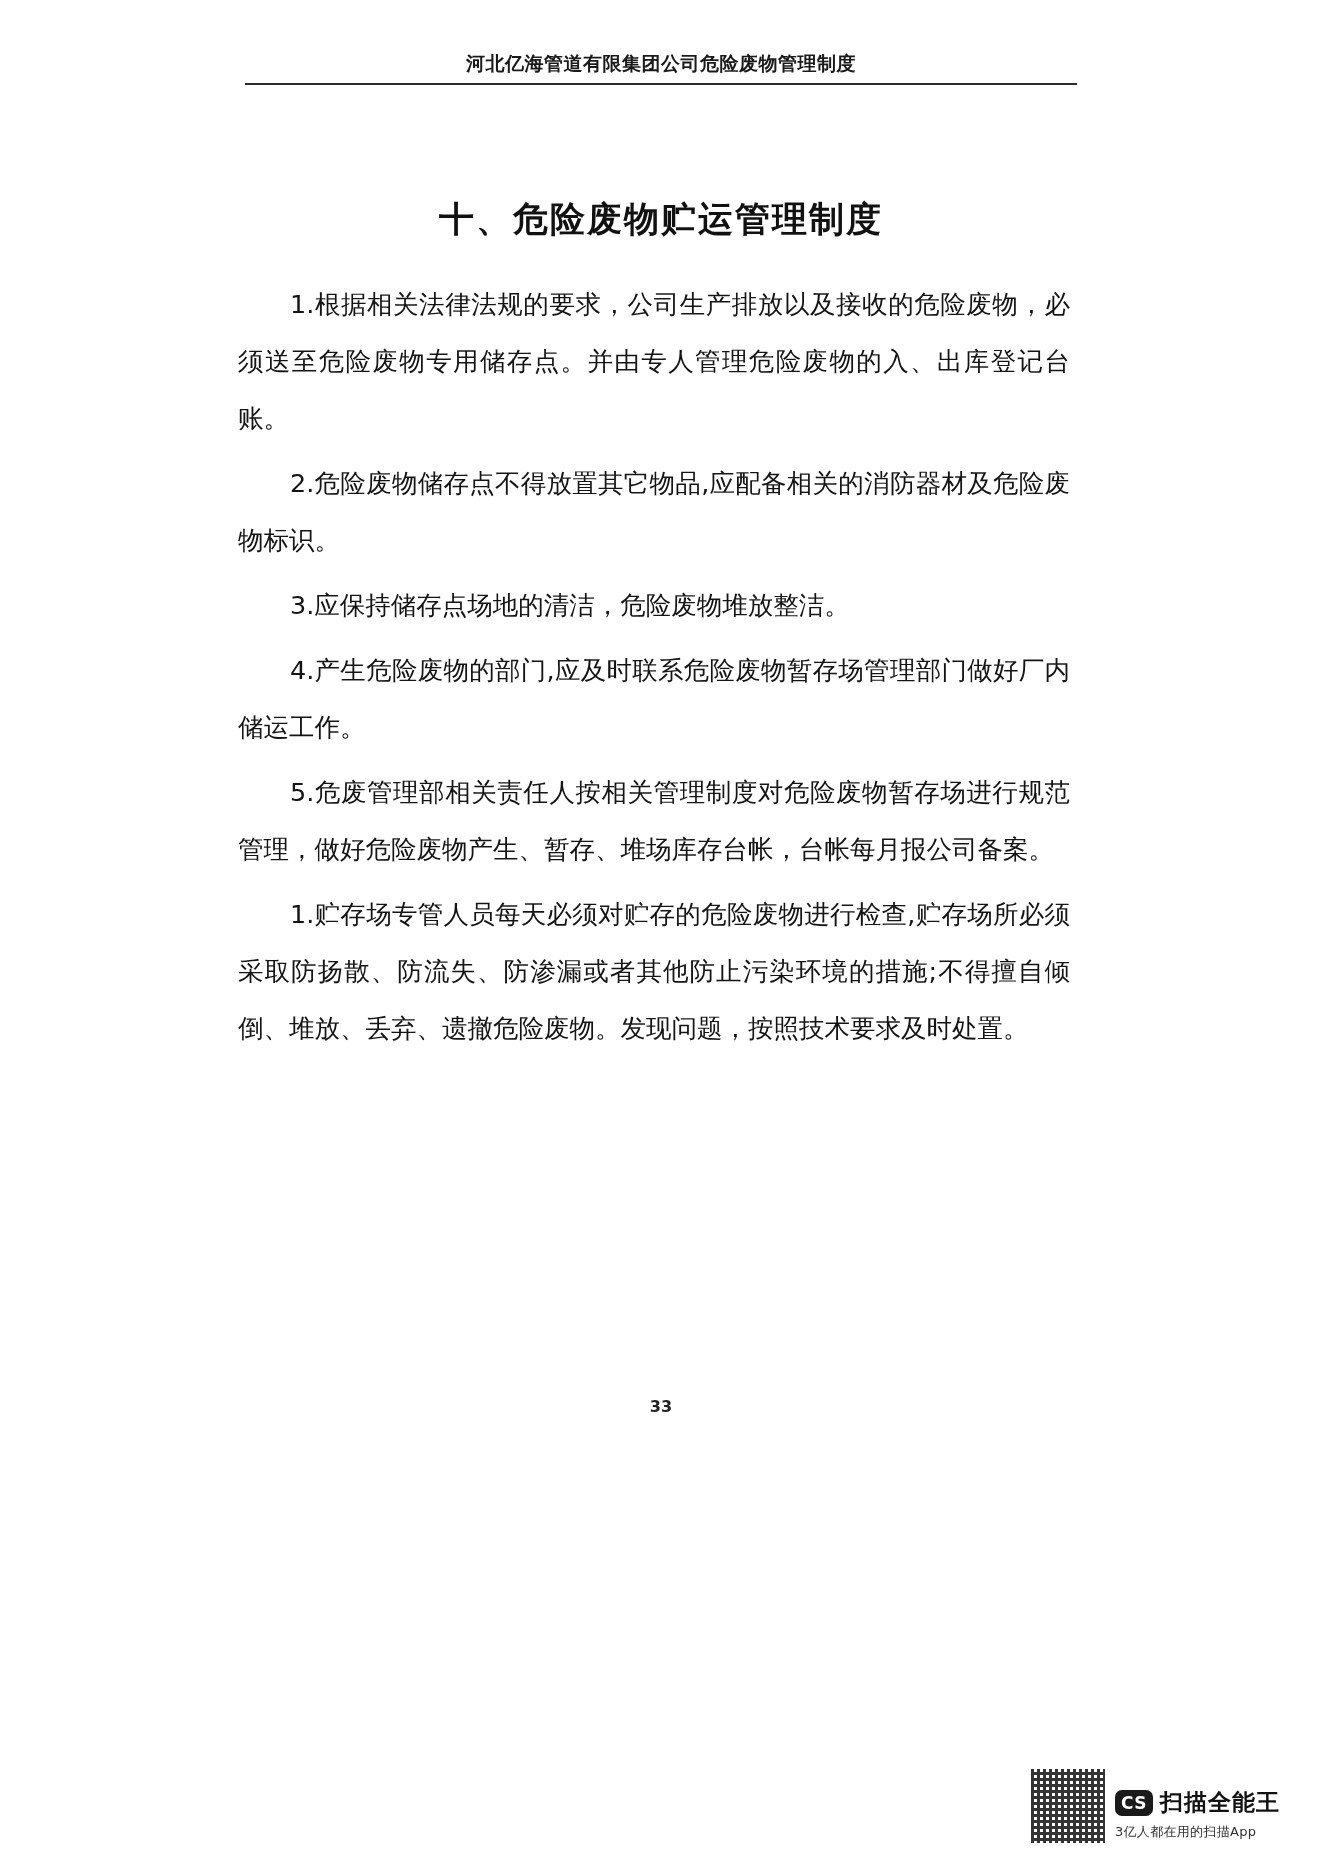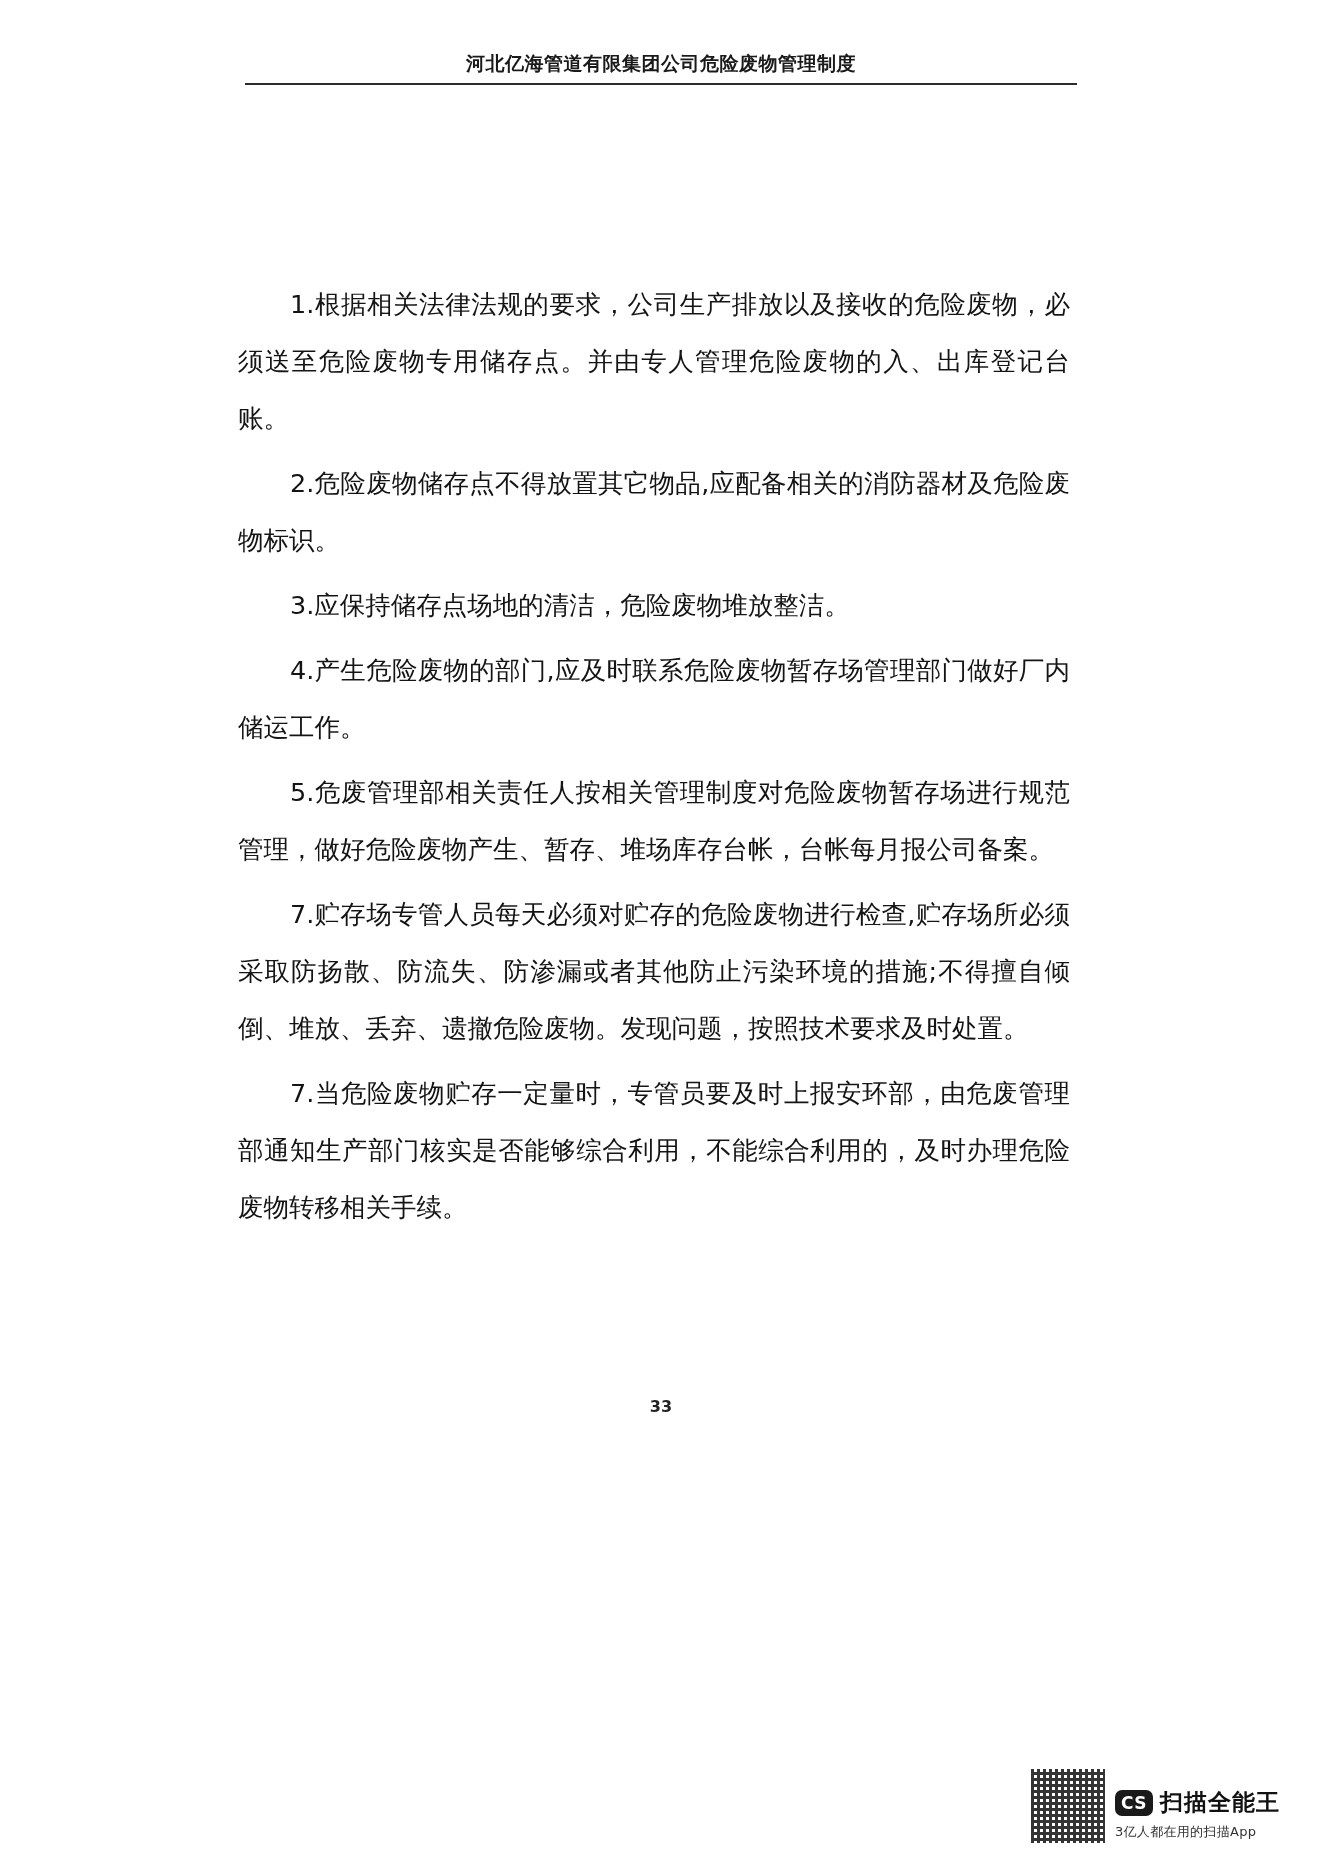--- a/index.html
+++ b/index.html
@@ -137,29 +137,29 @@
 </head>
 <body>
 
 <div class="page">
 
   <div class="header">
     <div class="header-title">河北亿海管道有限集团公司危险废物管理制度</div>
     <div class="header-rule"></div>
   </div>
 
+  <div class="doc-title">十、危险废物贮运管理制度</div>
 
   <div class="body-block">
     <p class="para">1.根据相关法律法规的要求，公司生产排放以及接收的危险废物，必须送至危险废物专用储存点。并由专人管理危险废物的入、出库登记台账。</p>
     <p class="para">2.危险废物储存点不得放置其它物品,应配备相关的消防器材及危险废物标识。</p>
     <p class="para">3.应保持储存点场地的清洁，危险废物堆放整洁。</p>
     <p class="para">4.产生危险废物的部门,应及时联系危险废物暂存场管理部门做好厂内储运工作。</p>
     <p class="para">5.危废管理部相关责任人按相关管理制度对危险废物暂存场进行规范管理，做好危险废物产生、暂存、堆场库存台帐，台帐每月报公司备案。</p>
-    <p class="para">7.贮存场专管人员每天必须对贮存的危险废物进行检查,贮存场所必须采取防扬散、防流失、防渗漏或者其他防止污染环境的措施;不得擅自倾倒、堆放、丢弃、遗撤危险废物。发现问题，按照技术要求及时处置。</p>
-    <p class="para">7.当危险废物贮存一定量时，专管员要及时上报安环部，由危废管理部通知生产部门核实是否能够综合利用，不能综合利用的，及时办理危险废物转移相关手续。</p>
+    <p class="para">1.贮存场专管人员每天必须对贮存的危险废物进行检查,贮存场所必须采取防扬散、防流失、防渗漏或者其他防止污染环境的措施;不得擅自倾倒、堆放、丢弃、遗撤危险废物。发现问题，按照技术要求及时处置。</p>
   </div>
 
   <div class="page-number">33</div>
 
   <div class="watermark">
     <div class="qr"></div>
     <div class="wm-right">
       <div class="wm-top">
         <div class="cs-badge">CS</div>
         <div class="wm-name">扫描全能王</div>

